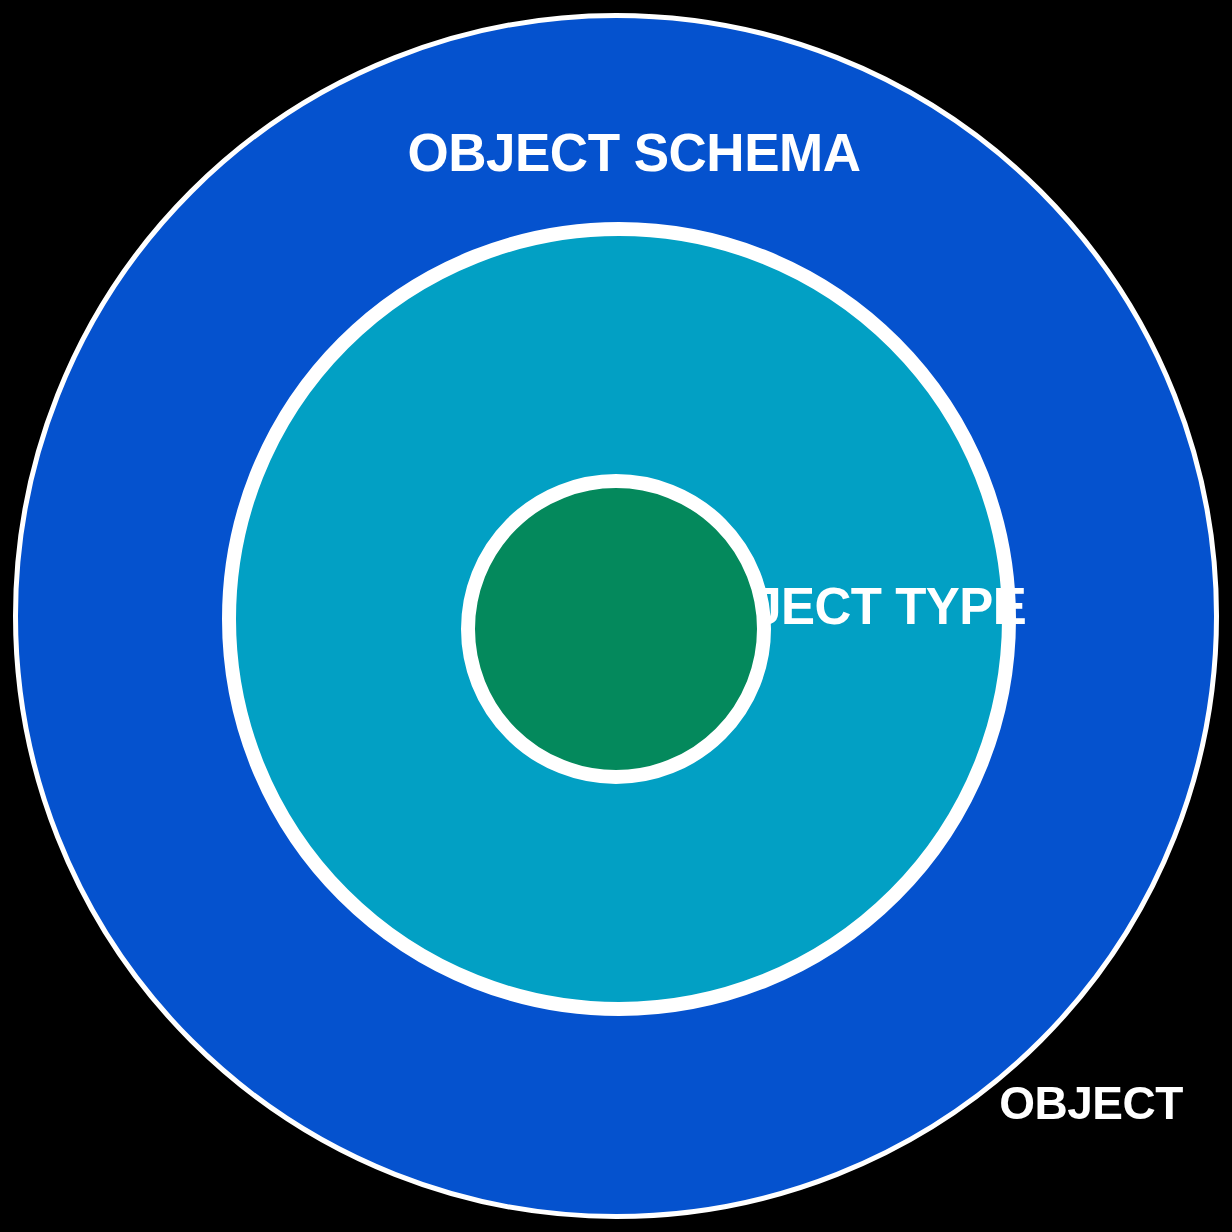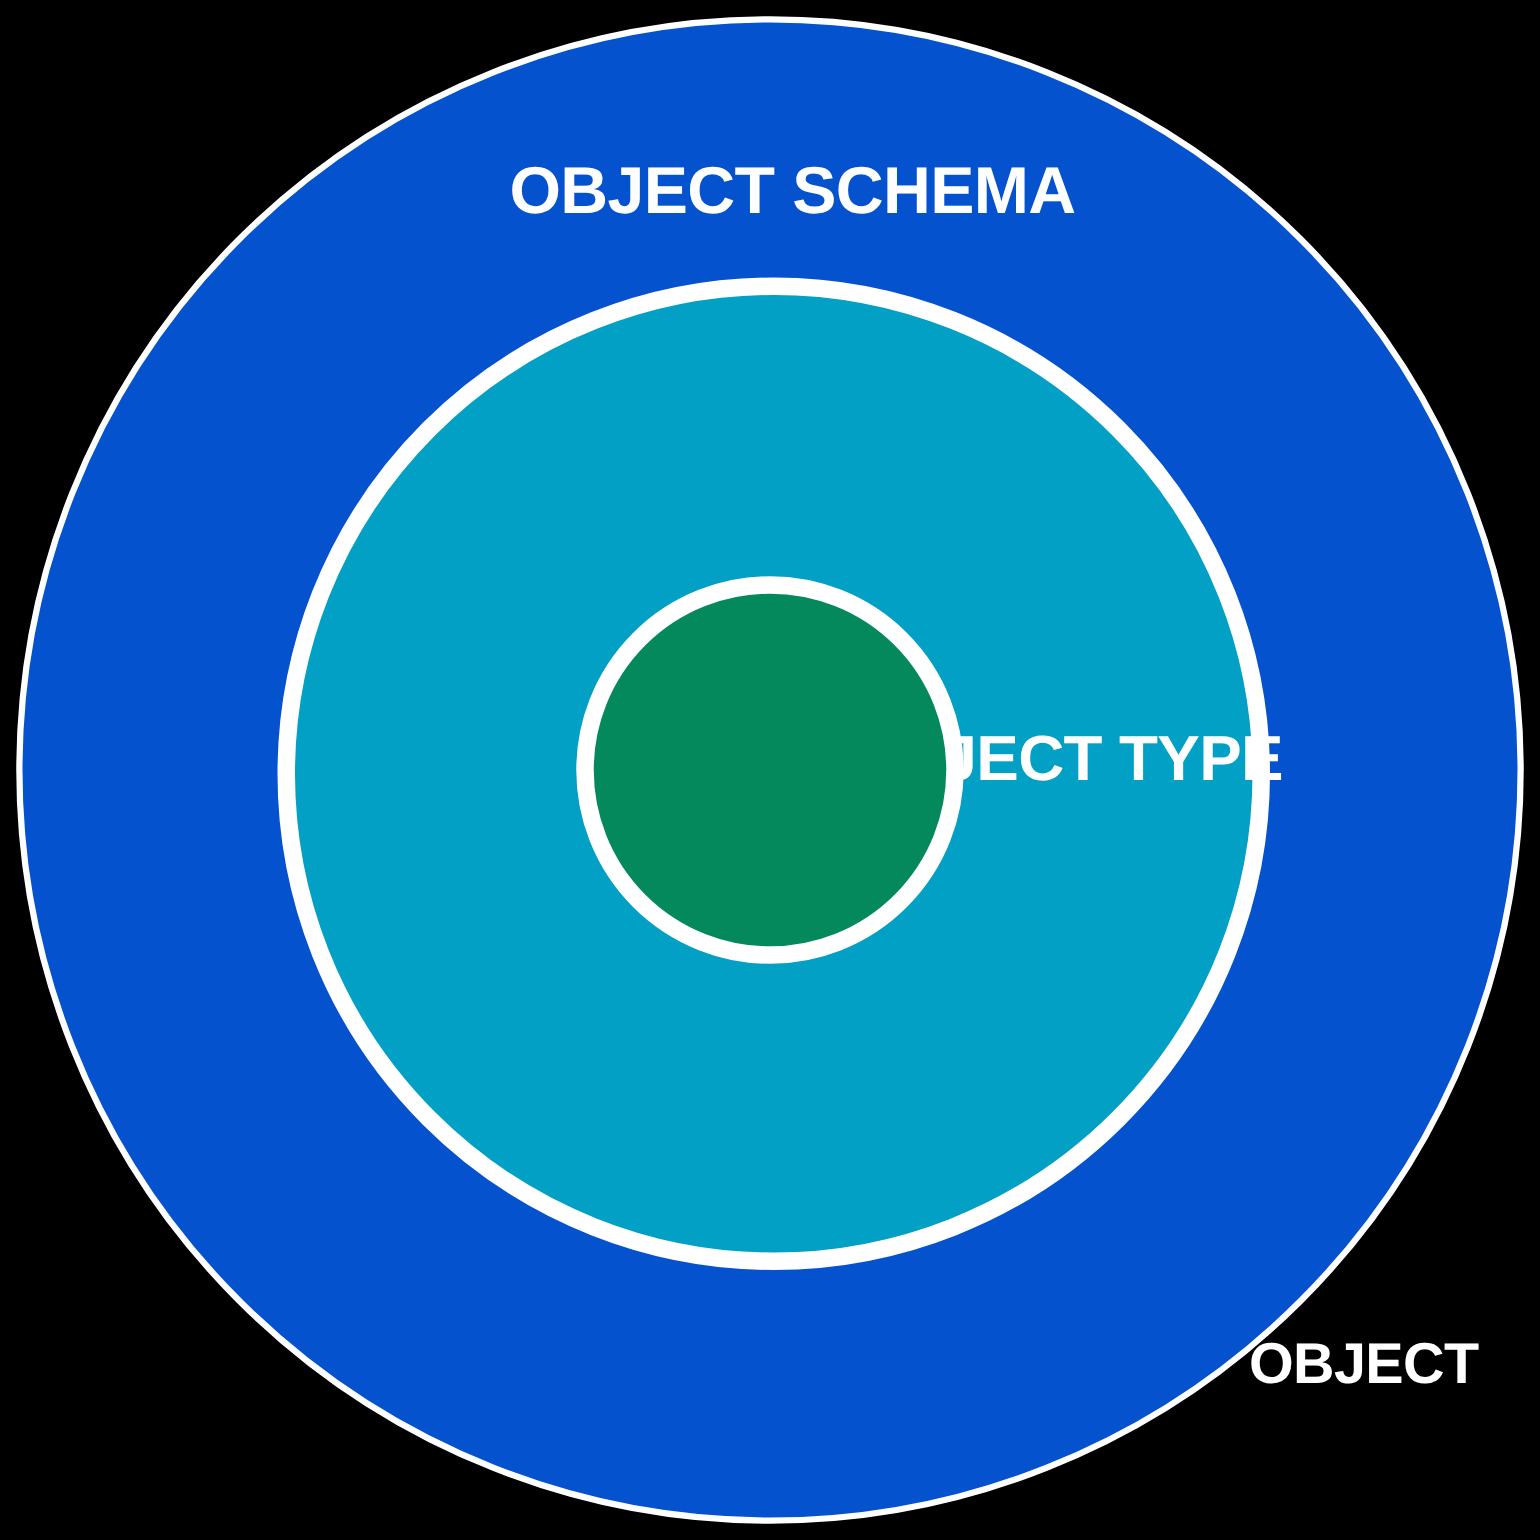--- a/index.html
+++ b/index.html
@@ -41,21 +41,21 @@
     left: 222px;
     top: 222px;
     width: 794px;
     height: 794px;
     background: #02A0C4;
     border: 14px solid #FFFFFF;
   }
   
   #ring-inner {
     left: 461px;
-    top: 461px;
+    top: 474px;
     width: 310px;
     height: 310px;
     background: #04895C;
     border: 14px solid #FFFFFF;
   }
   .ring-label {
     position: absolute;
     left: 0;
     width: 1232px;
     text-align: center;

